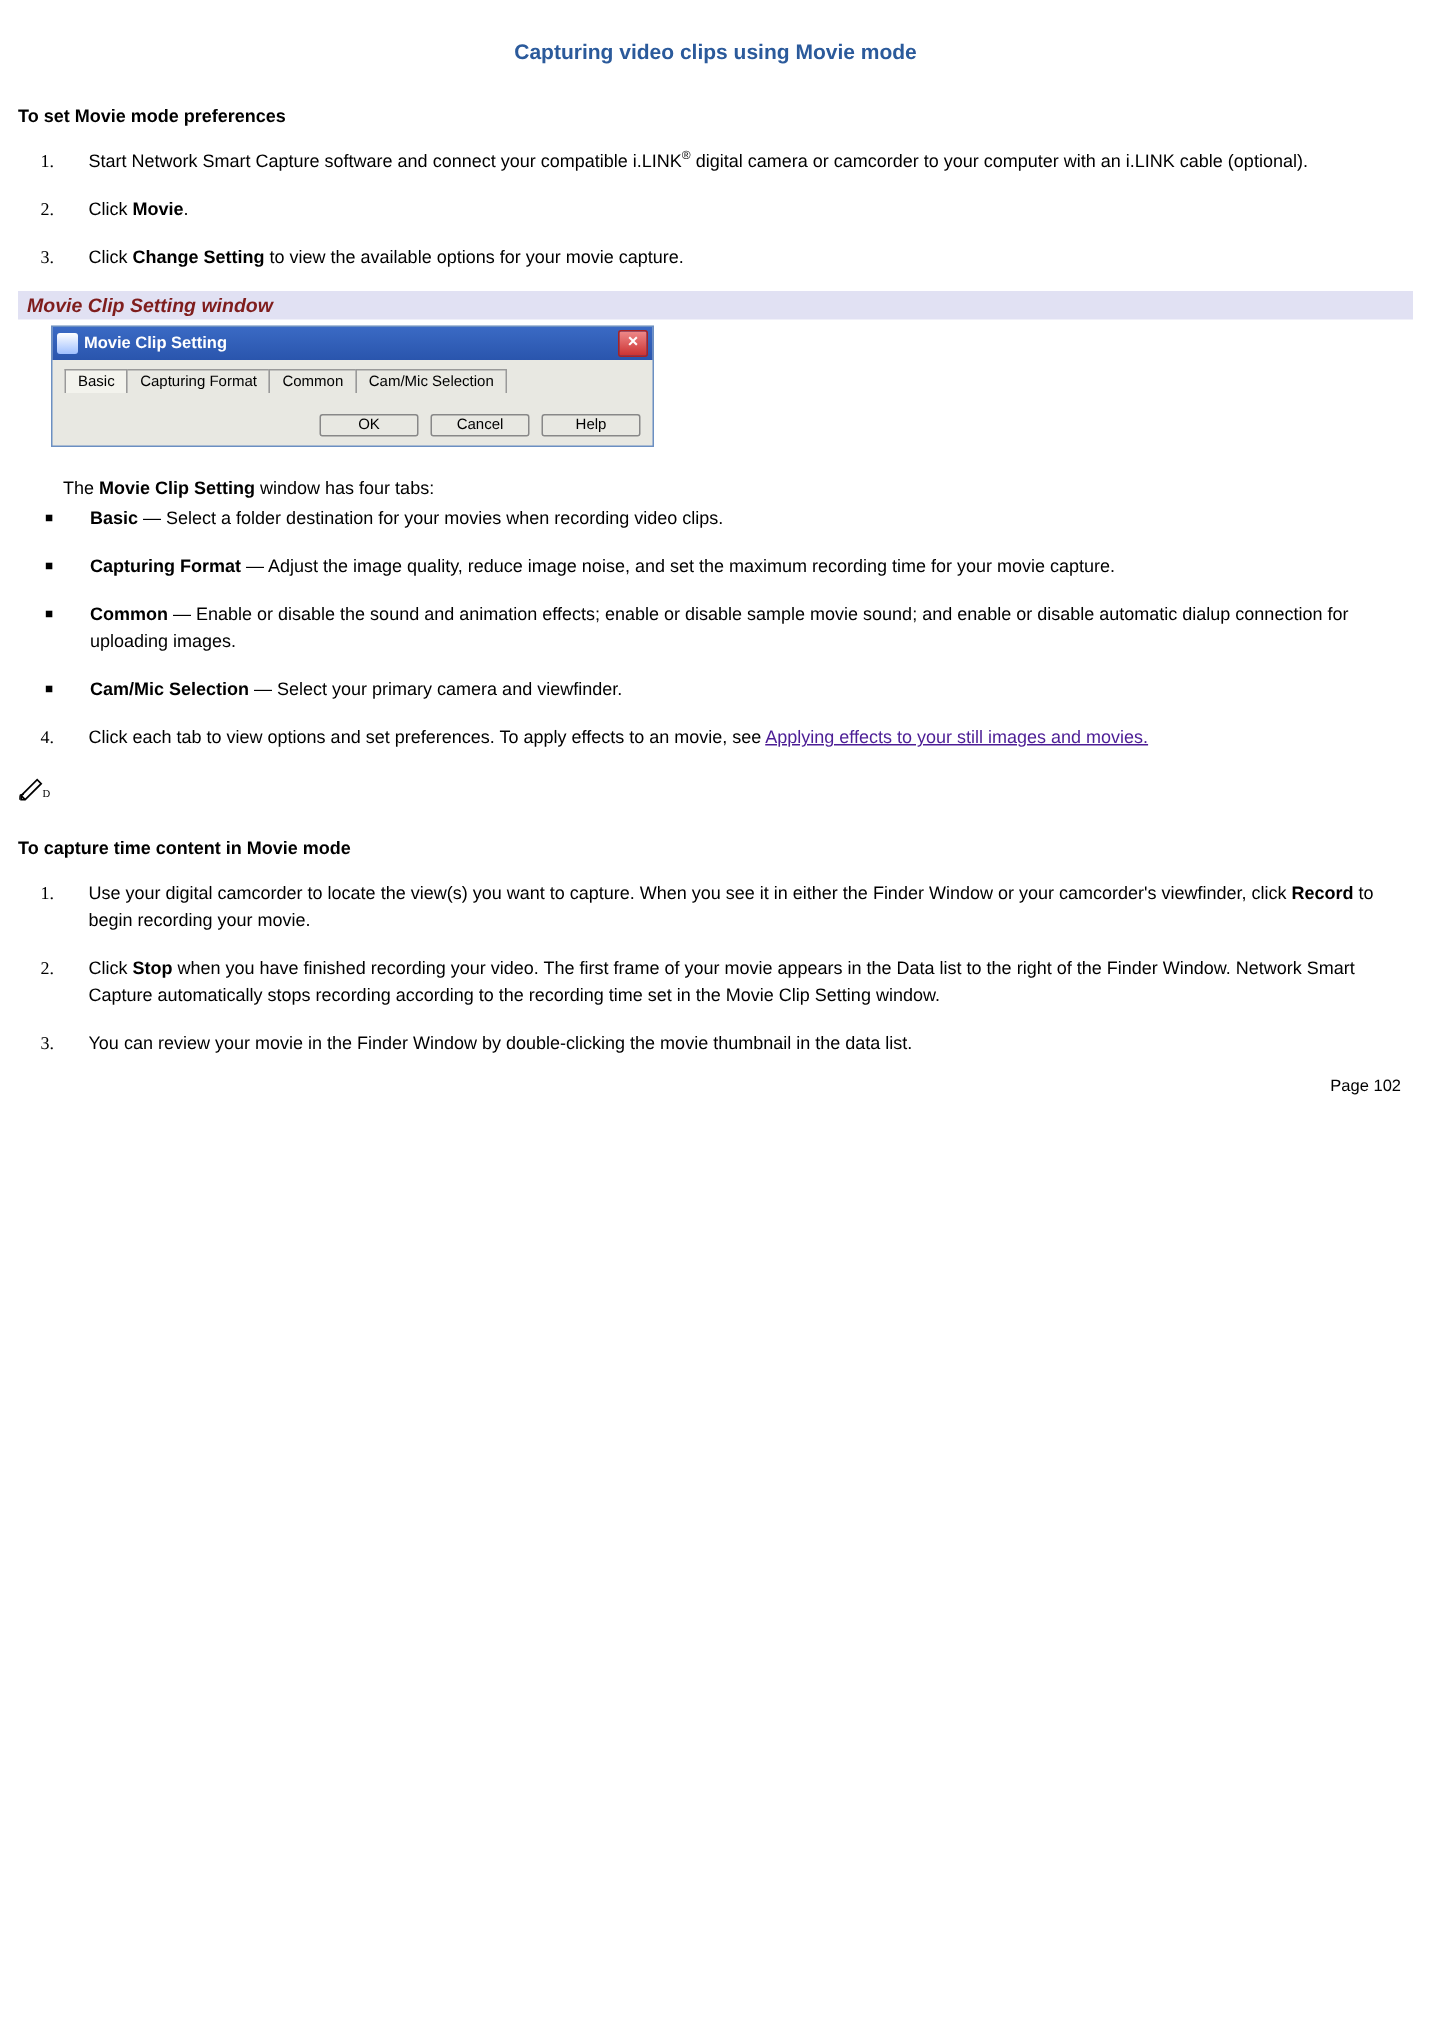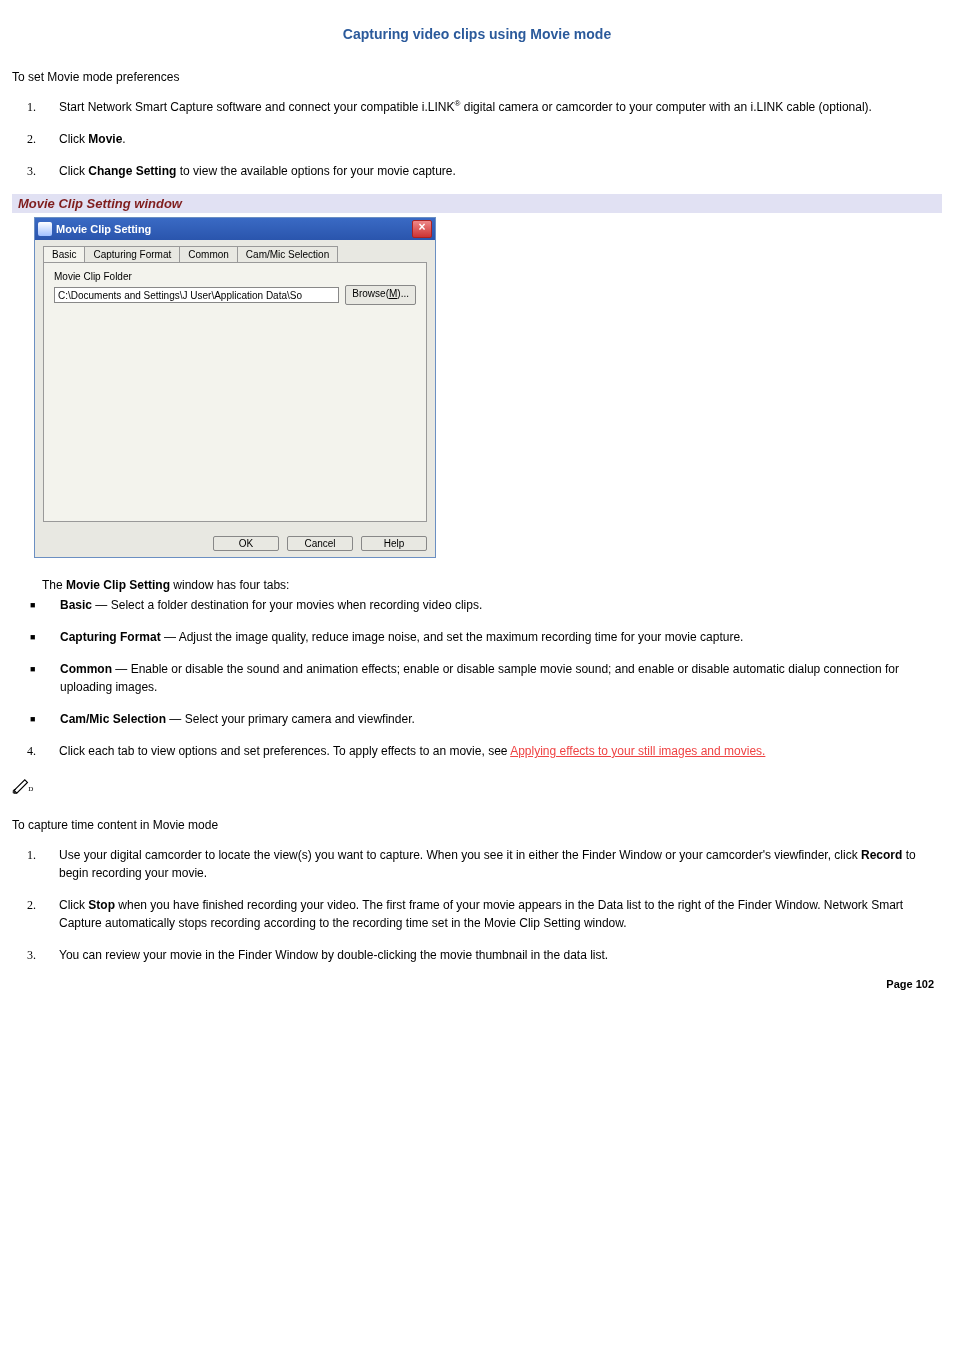--- a/index.html
+++ b/index.html
@@ -14,21 +14,21 @@
   }
   h2.page-title {
     color: #2b5a9b;
     font-size: 14px;
     font-weight: bold;
     margin: 18px 0 28px 0;
     text-align: center;
   }
   h3.section-heading {
     font-size: 12px;
-    font-weight: normal;
+    font-weight: bold;
     margin: 18px 0 14px 0;
   }
   ol.steps {
     list-style: none;
     padding: 0;
     margin: 0 0 10px 0;
   }
   ol.steps > li {
     display: flex;
     margin: 0 0 14px 0;
@@ -205,26 +205,26 @@
     gap: 8px;
     margin: 18px 0 24px 0;
     line-height: 1.5;
   }
   .note-icon {
     width: 22px;
     height: 16px;
     flex-shrink: 0;
   }
   a.link {
-    color: #ef4444;
+    color: #4c1d95;
     text-decoration: underline;
   }
   .page-num {
     text-align: right;
-    font-weight: bold;
+    font-weight: normal;
     font-size: 11px;
     padding-right: 8px;
   }
 </style>
 </head>
 <body>
 
 <h2 class="page-title">Capturing video clips using Movie mode</h2>
 
 <h3 class="section-heading">To set Movie mode preferences</h3>
@@ -260,27 +260,20 @@
     </span>
     <span class="close-btn">×</span>
   </div>
   <div class="dialog-body">
     <div class="tabs">
       <div class="tab active">Basic</div>
       <div class="tab">Capturing Format</div>
       <div class="tab">Common</div>
       <div class="tab">Cam/Mic Selection</div>
     </div>
-    <div class="tab-pane">
-      <div class="field-label">Movie Clip Folder</div>
-      <div class="field-row">
-        <input class="text-input" type="text" value="C:\Documents and Settings\J User\Application Data\So" style="">
-        <span class="browse-btn">Browse(<u>M</u>)...</span>
-      </div>
-    </div>
   </div>
   <div class="dialog-footer">
     <span class="dlg-btn">OK</span>
     <span class="dlg-btn">Cancel</span>
     <span class="dlg-btn">Help</span>
   </div>
 </div>
 
 <p class="tabs-desc">
   <span>The </span><b>Movie Clip Setting</b><span> window has four tabs:</span>

